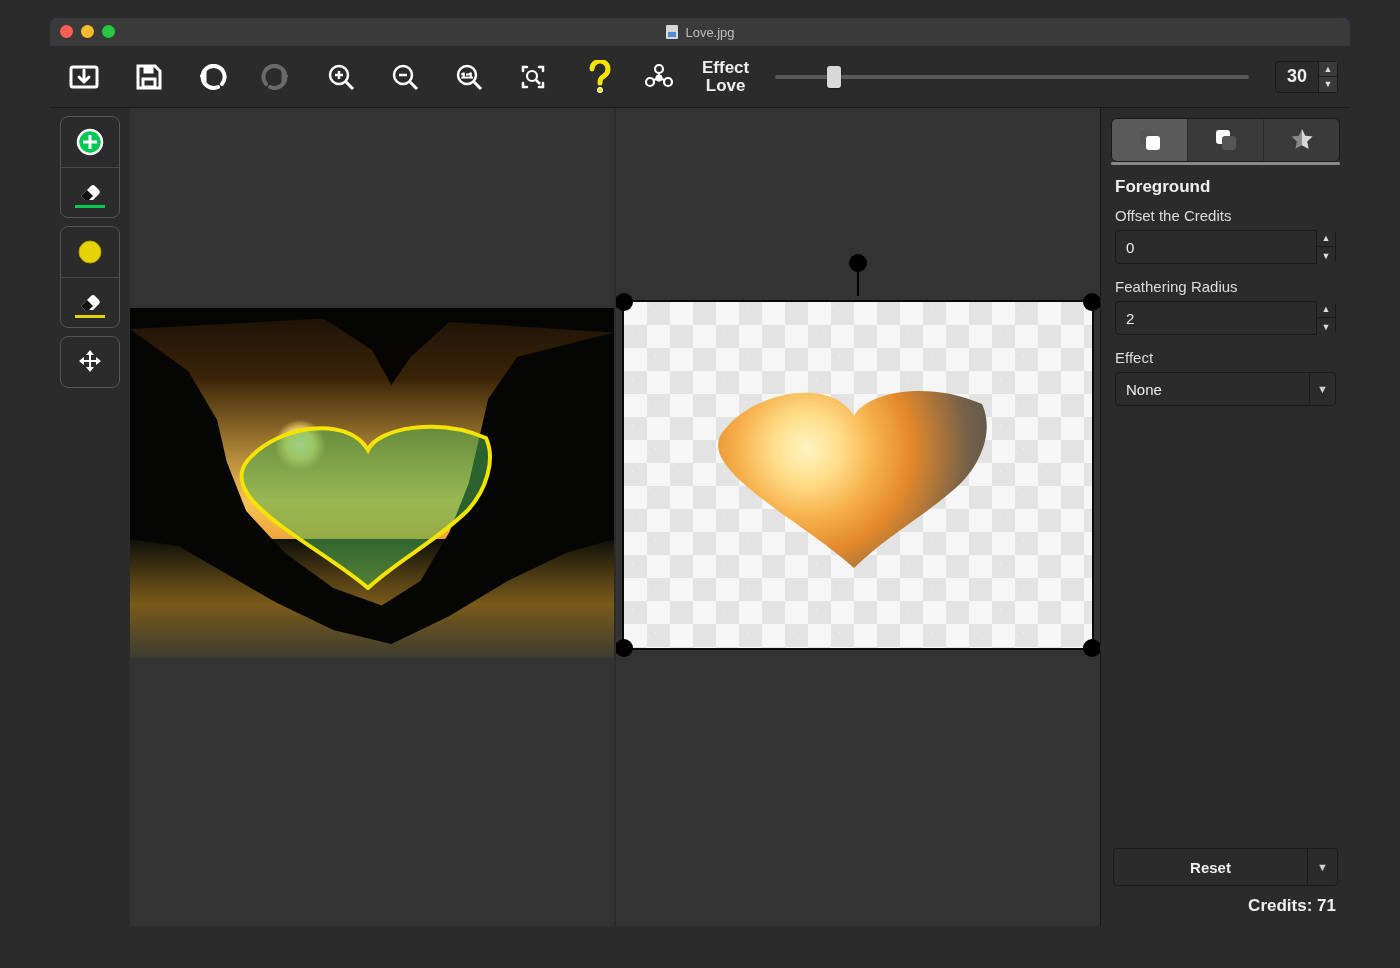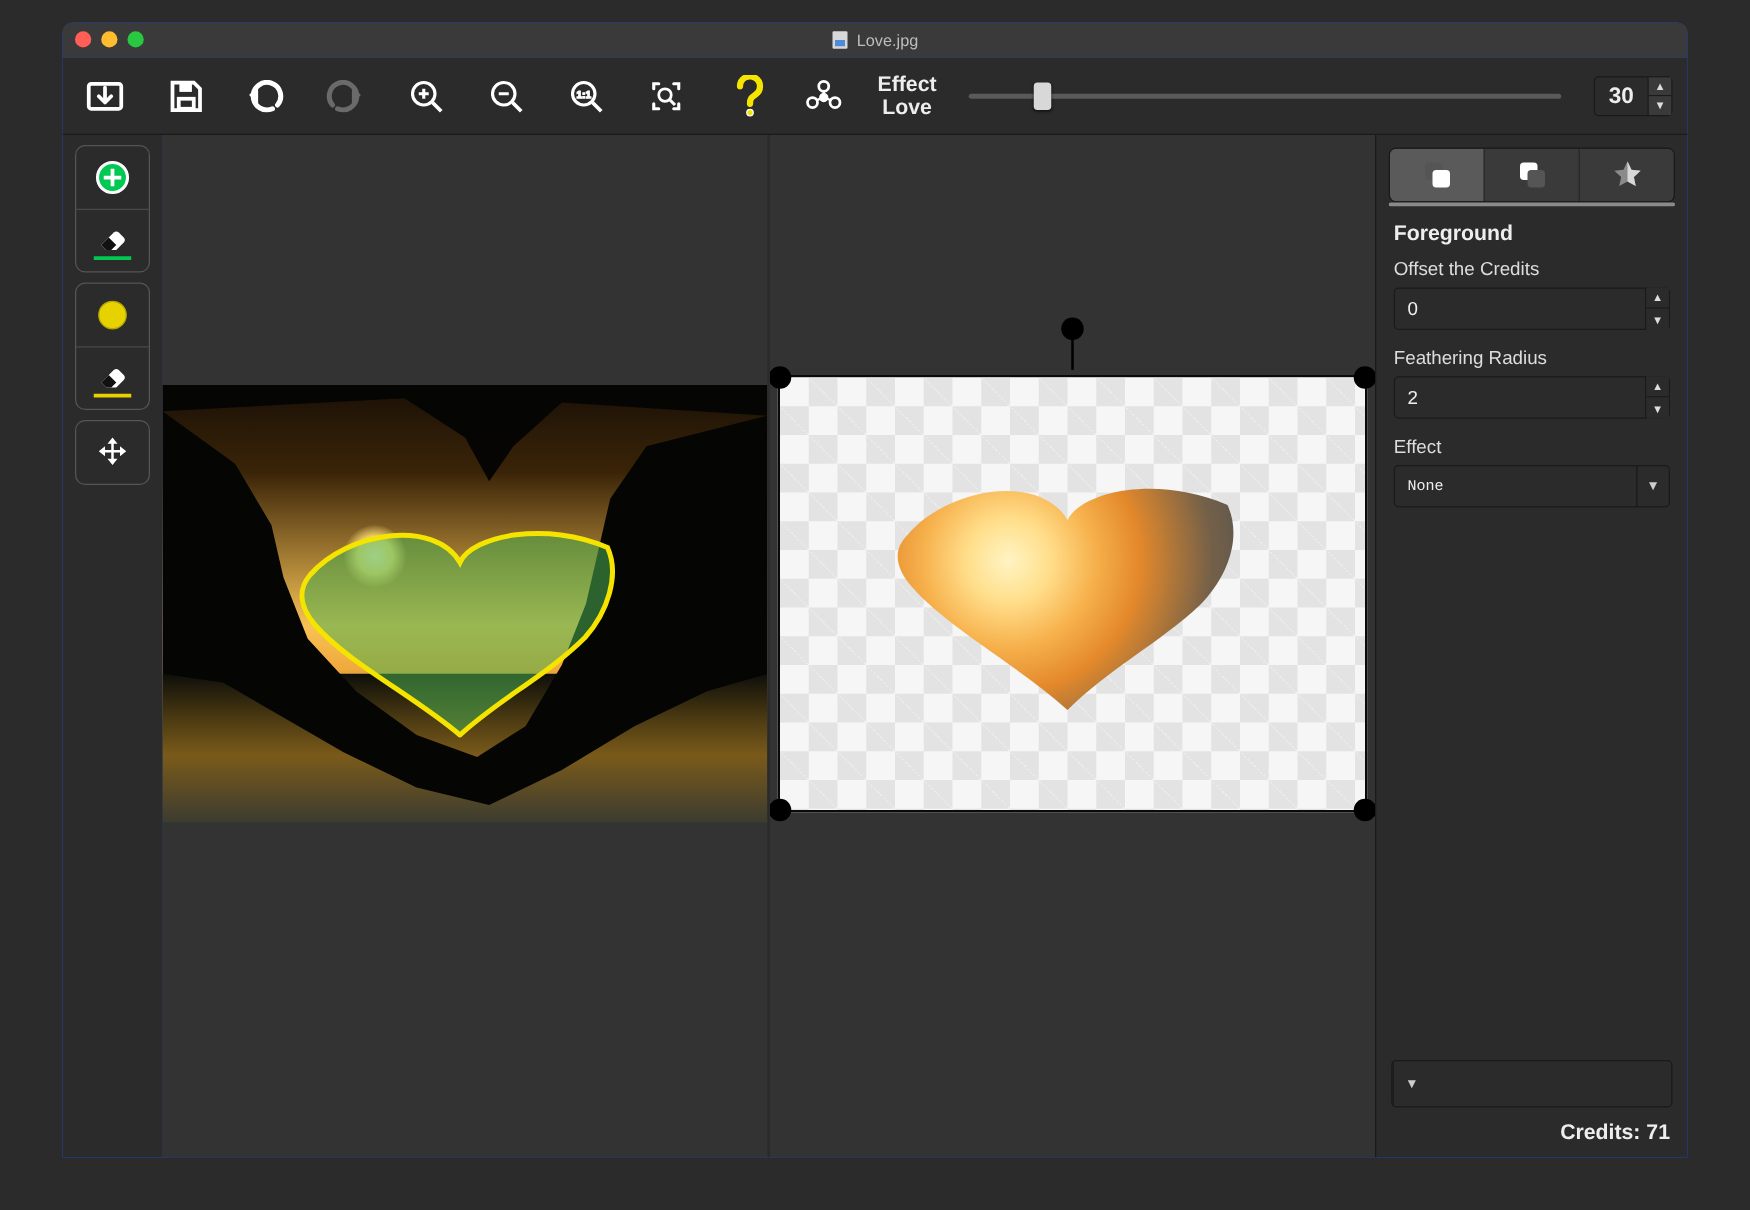--- a/index.html
+++ b/index.html
@@ -64,21 +64,21 @@
   .rtab + .rtab { border-left:1px solid #2a2a2a; }
   .tab-underline { height:3px; background:#8a8a8a; margin:0 10px 10px 10px; border-radius:2px; }
   .rsec { padding:2px 14px 10px 14px; }
   .rsec h3 { font-size:17px; font-weight:700; margin-bottom:10px; }
   .rlbl { font-size:15px; color:#ddd; margin-bottom:6px; }
   .rfield { display:flex; border:1px solid #1a1a1a; border-radius:4px; background:#2b2b2b; height:34px; align-items:center; margin-bottom:14px; }
   .rfield-val { flex:1; padding:0 10px; font-size:15px; }
   .rfield .spinner { border-left:1px solid #1a1a1a; }
   .rfield .spin-btn { height:17px; background:#2b2b2b; }
   .rselect { display:flex; border:1px solid #1a1a1a; border-radius:4px; background:#2b2b2b; height:34px; align-items:center; margin-bottom:14px; }
-  .rselect-val { flex:1; padding:0 10px; font-size:12px;font-family:Liberation Mono, monospace; }
+  .rselect-val { flex:1; padding:0 10px; font-size:15px; }
   .rselect-caret { width:26px; display:flex; align-items:center; justify-content:center; border-left:1px solid #1a1a1a; height:100%; font-size:11px; color:#ccc; }
   .rspacer { flex:1; }
   .reset-row { display:flex; margin:0 12px 10px 12px; border:1px solid #1a1a1a; border-radius:4px; height:38px; }
   .reset-btn { flex:1; display:flex; align-items:center; justify-content:center; font-weight:700; font-size:15px; }
   .reset-caret { width:30px; display:flex; align-items:center; justify-content:center; border-left:1px solid #1a1a1a; font-size:11px; color:#ccc; }
   .credits { text-align:right; padding:0 14px 10px 0; font-size:17px; font-weight:600; color:#eee; }
 </style>
 </head>
 <body>
 
@@ -307,20 +307,21 @@
           </div>
         </div>
         <div class="rlbl">Effect</div>
         <div class="rselect">
           <div class="rselect-val">None</div>
           <div class="rselect-caret">▼</div>
         </div>
       </div>
       <div class="rspacer"></div>
       <div class="reset-row">
+        <div class="reset-btn">Reset</div>
         <div class="reset-caret">▼</div>
       </div>
       <div class="credits">
         <span>Credits:</span>
         <span> </span>
         <span>71</span>
       </div>
     </div>
   </div>
 </div>

